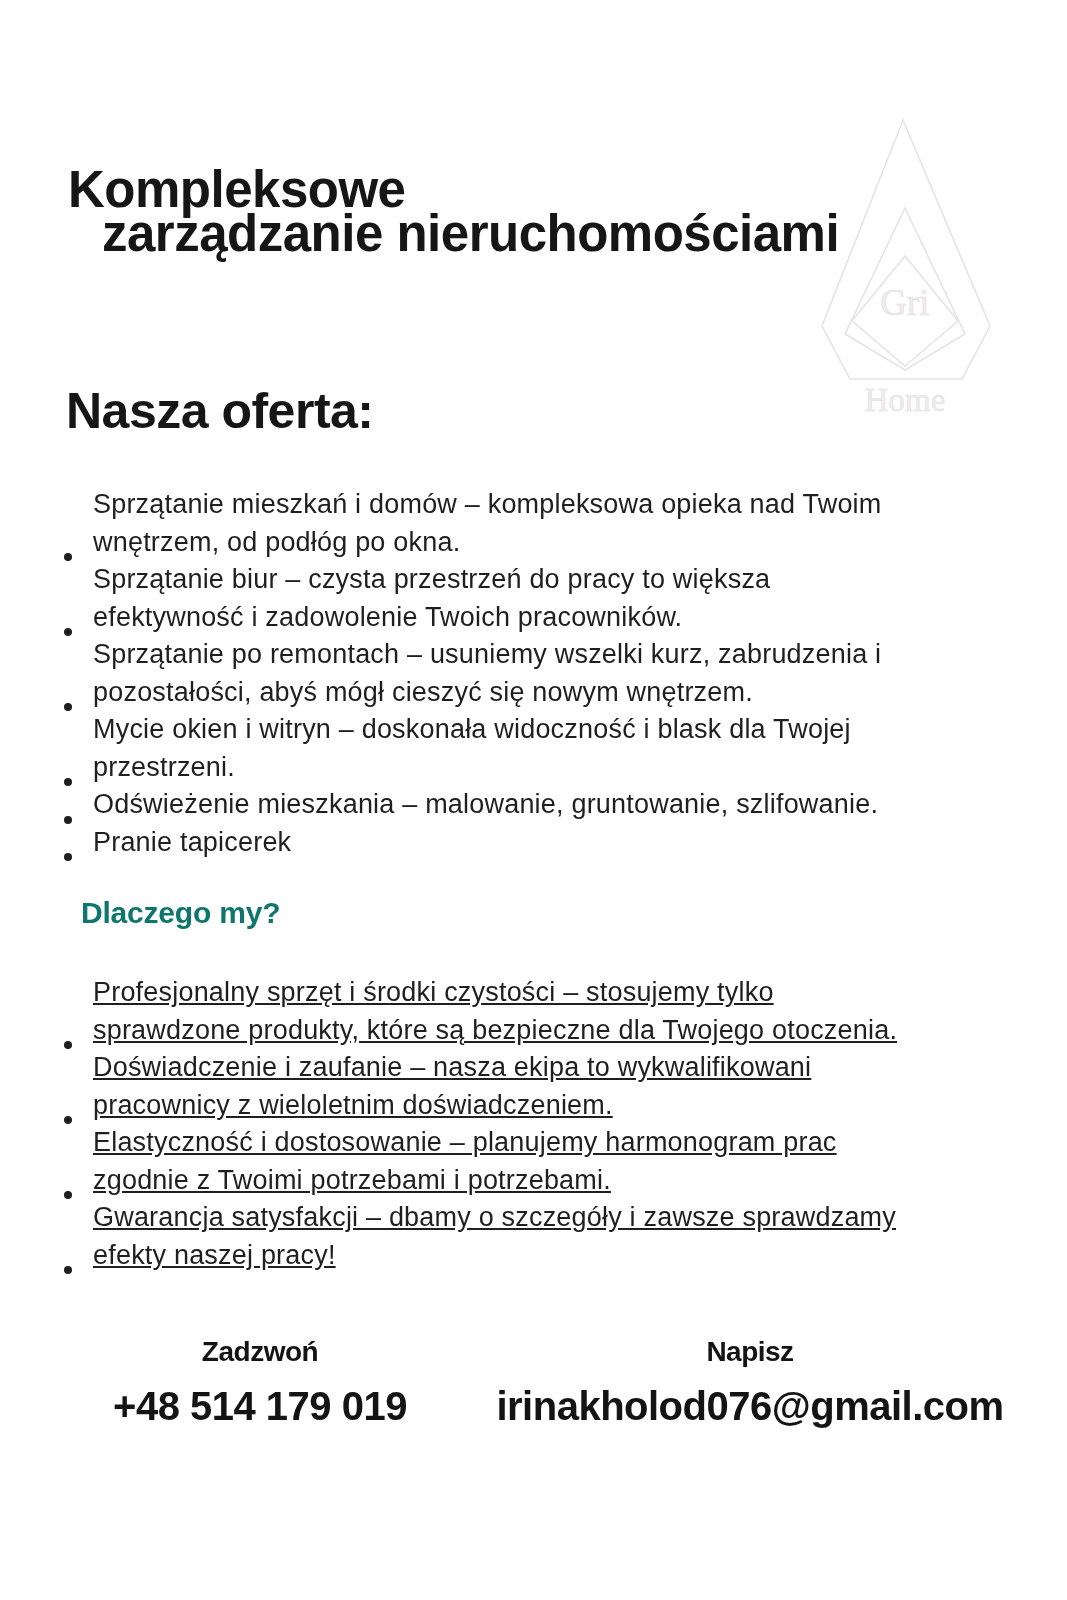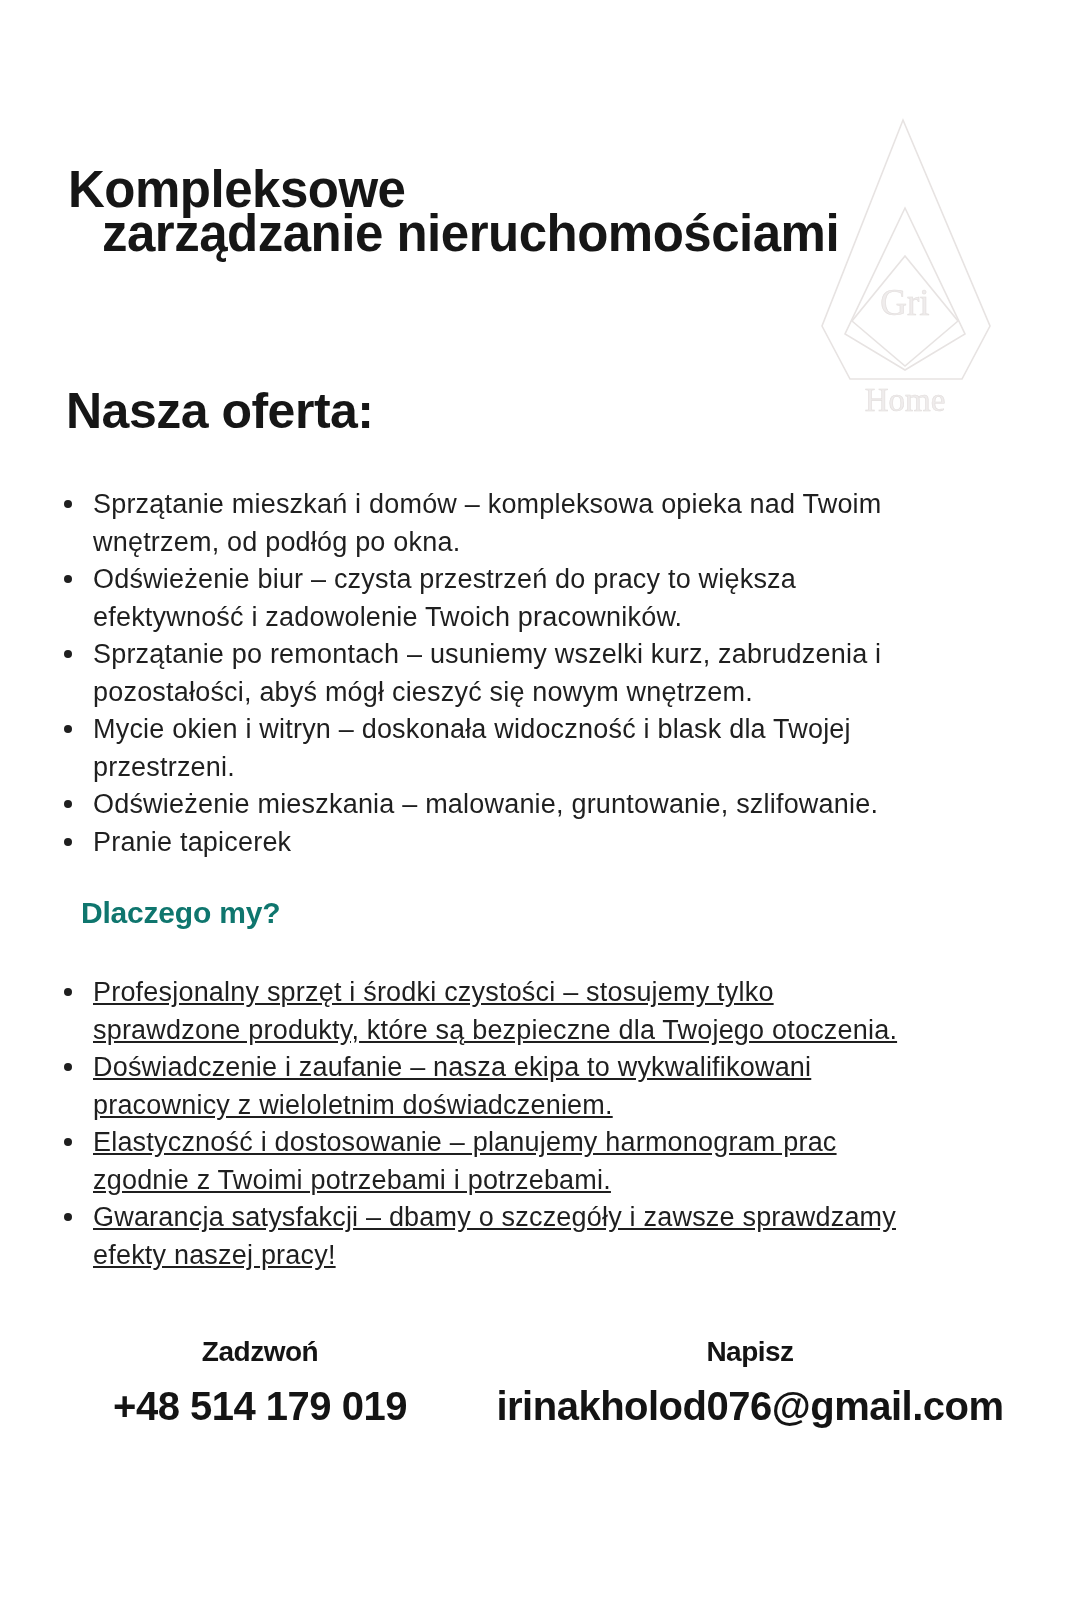--- a/index.html
+++ b/index.html
@@ -40,21 +40,21 @@
   }
 
   
   .blist{
     position:absolute;left:63px;width:940px;
     margin:0;padding:0;list-style:none;
     font-size:27px;line-height:37.5px;letter-spacing:0.2px;color:#1f1f1f;
   }
   .list-offer{top:486px;}
   .list-why{top:974px;text-decoration:underline;}
-  .blist li{display:flex;align-items:flex-start;}
+  .blist li{display:flex;align-items:flex-end;}
   .blist .dot{
     flex:none;width:8px;height:8px;border-radius:50%;
     background:#1f1f1f;margin:14px 21px 0 1px;
   }
   .blist .li-text{white-space:pre-line;}
 
   
   .contact{position:absolute;top:1330px;left:0;width:1067px;}
   .contact .col{position:absolute;top:0;text-align:center;}
   .col-call{left:40px;width:440px;}
@@ -95,21 +95,21 @@
 
   <ul class="blist list-offer">
 
   <li>
       <span class="dot"></span>
       <span class="li-text">Sprzątanie mieszkań i domów – kompleksowa opieka nad Twoim
 wnętrzem, od podłóg po okna.</span>
     </li>
       <li>
       <span class="dot"></span>
-      <span class="li-text">Odświeżenie biur – czysta przestrzeń do pracy to większa
+      <span class="li-text">Sprzątanie biur – czysta przestrzeń do pracy to większa
 efektywność i zadowolenie Twoich pracowników.</span>
     </li>
       <li>
       <span class="dot"></span>
       <span class="li-text">Sprzątanie po remontach – usuniemy wszelki kurz, zabrudzenia i
 pozostałości, abyś mógł cieszyć się nowym wnętrzem.</span>
     </li>
       <li>
       <span class="dot"></span>
       <span class="li-text">Mycie okien i witryn – doskonała widoczność i blask dla Twojej

